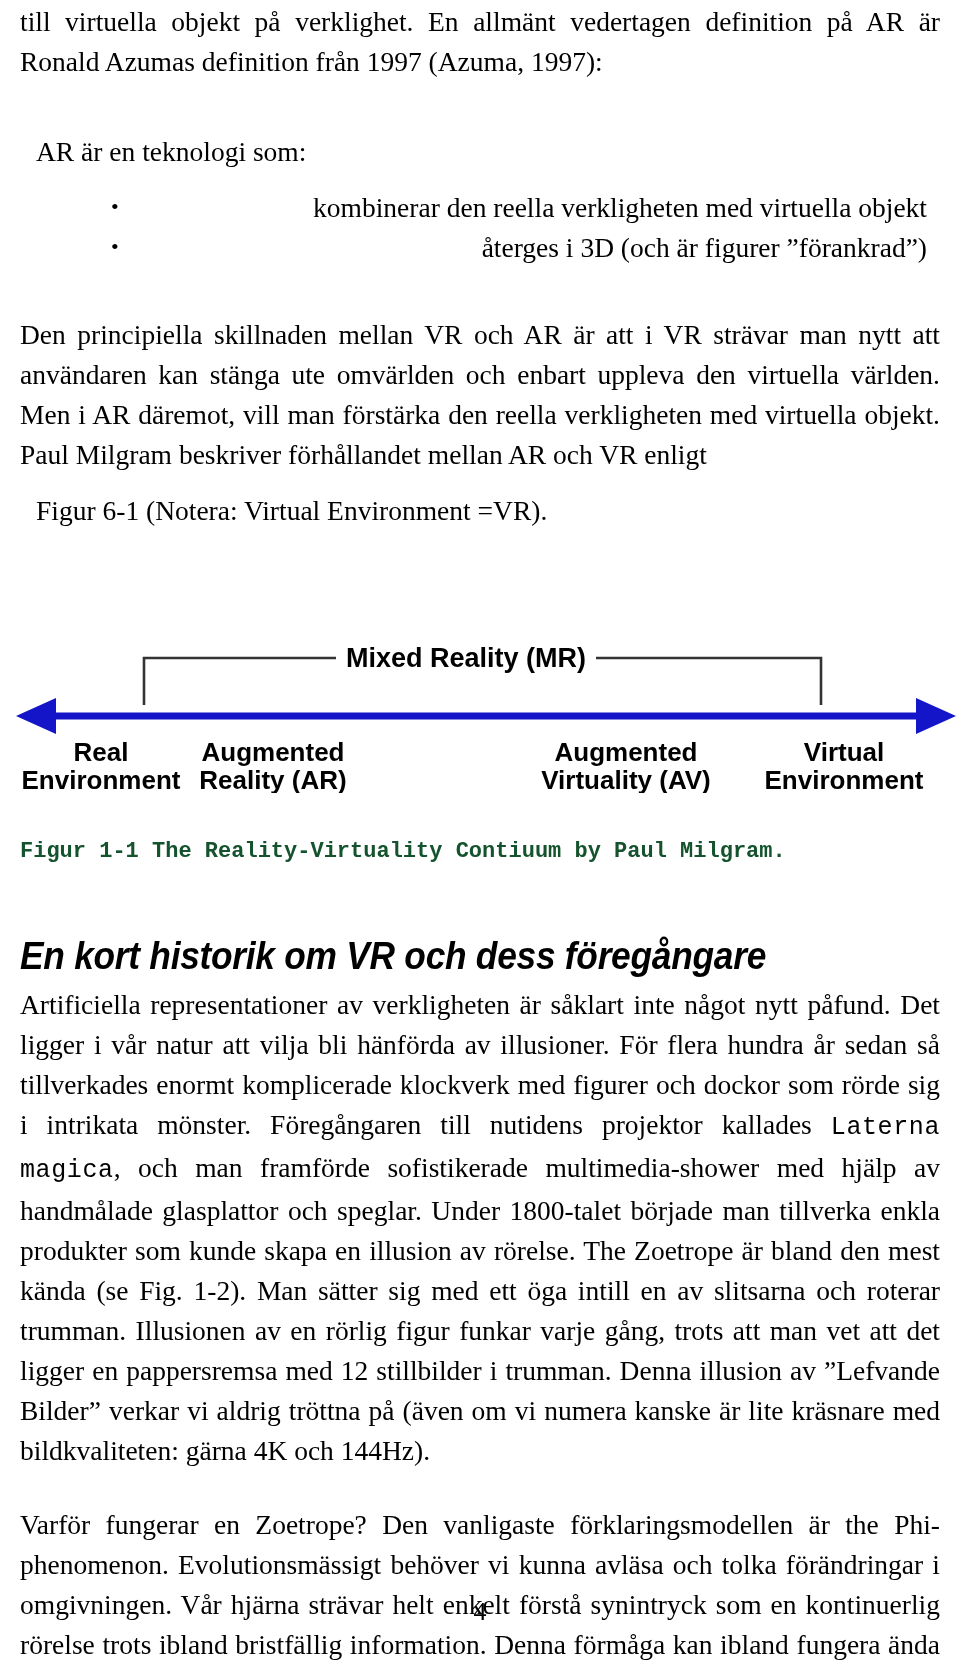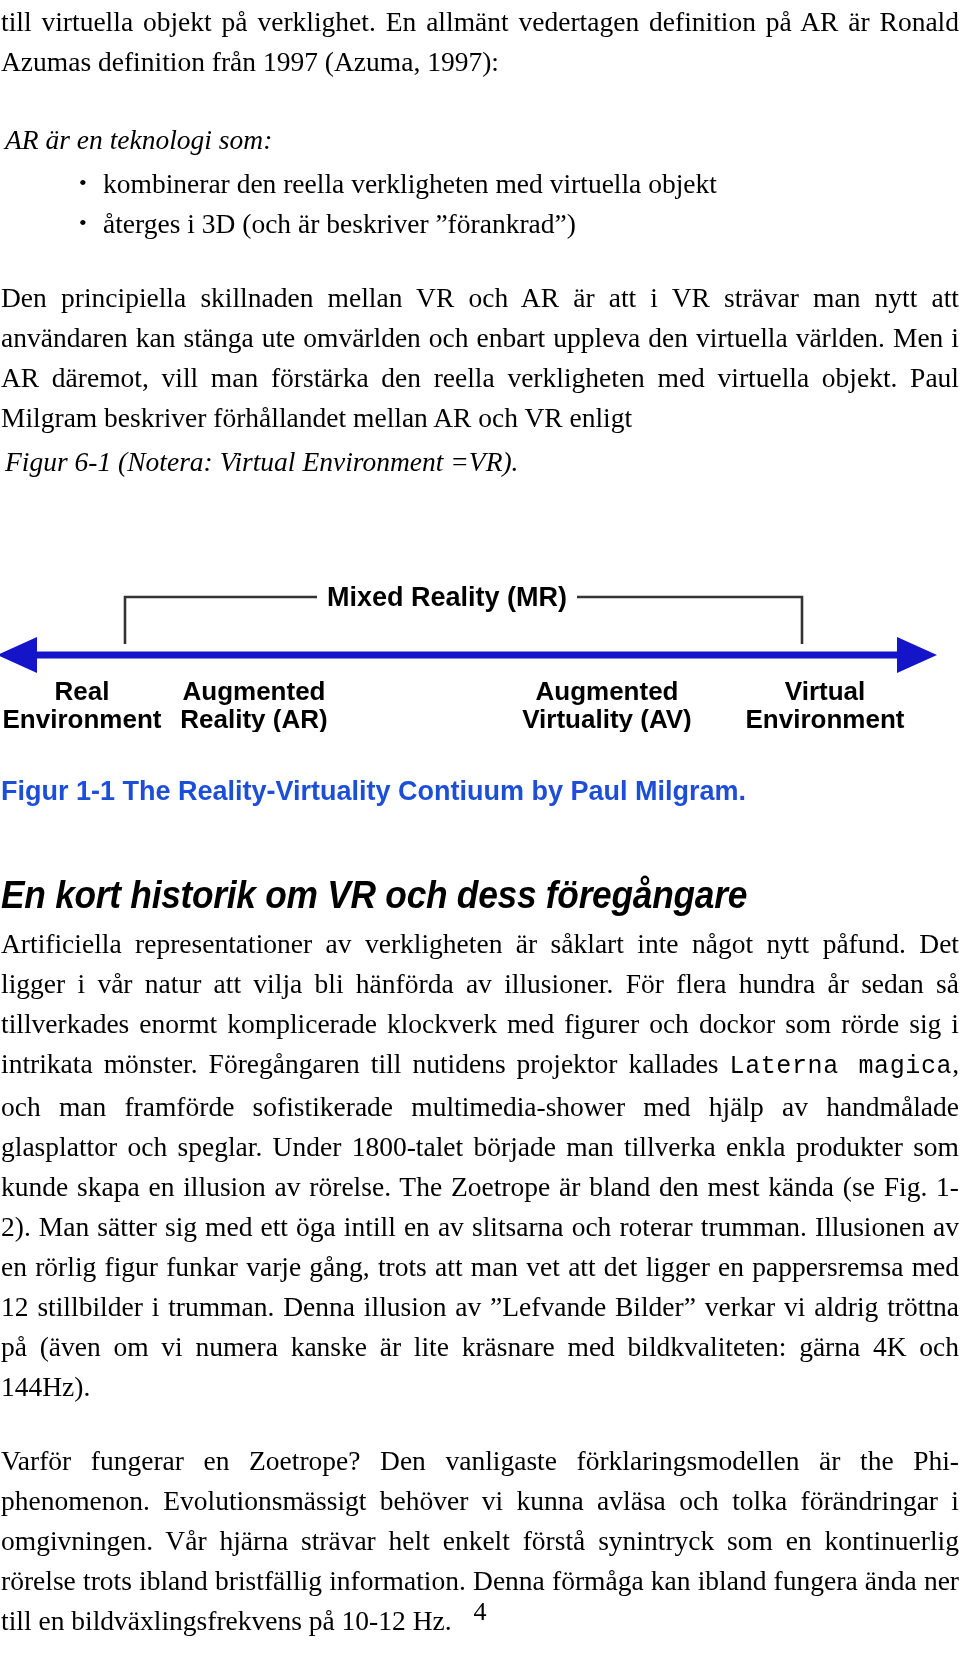--- a/index.html
+++ b/index.html
@@ -13,46 +13,46 @@
     position: relative;
     font-family: "Liberation Serif", "DejaVu Serif", serif;
     color: #000000;
     overflow: hidden;
   }
   .page {
     position: relative;
     width: 960px;
     height: 1661px;
     box-sizing: border-box;
-    padding: 0 1px;
+    padding: 0 20px;
   }
   p.body-text {
     margin: 0;
     font-size: 27.5px;
     line-height: 40px;
     text-align: justify;
     text-justify: inter-word;
     letter-spacing: 0px;
   }
   .flow-top {
     padding-top: 2px;
   }
   .spacer-md { height: 34px; }
   .spacer-lg { height: 46px; }
   .intro-line {
-    margin: 4px;
+    margin: 16px;
     font-size: 27.5px;
     line-height: 40px;
-    font-style: italic;
   }
 
   ul.def-list {
-    margin: 0;
+    margin: 13px;
     padding: 0 0 0 78px;
     list-style: none;
+    text-align: right;
   }
   ul.def-list li {
     font-size: 27.5px;
     line-height: 40px;
     position: relative;
     padding-left: 24px;
   }
   ul.def-list li::before {
     content: "\2022";
     position: absolute;
@@ -65,25 +65,25 @@
   .figure-wrap {
     position: relative;
     width: 960px;
     height: 200px;
     margin-left: -14px;
   }
   .rv-svg { display: block; }
 
   .figure-caption {
     margin: 0;
-    font-size: 27px;
+    font-size: 22px;
     line-height: 26px;
     font-weight: bold;
-    color: #1d4ed8;
-    font-family: Liberation Sans, sans-serif;
+    color: #14532d;
+    font-family: Liberation Mono, monospace;
   }
 
   h2.section-heading {
     margin: 0;
     font-family: "Liberation Sans Narrow", "Liberation Sans", "DejaVu Sans", sans-serif;
     font-weight: bold;
     font-style: italic;
     font-size: 38px;
     line-height: 46px;
     letter-spacing: -0.3px;
@@ -115,21 +115,21 @@
 <div class="page">
 
   <p class="body-text flow-top">till virtuella objekt på verklighet. En allmänt vedertagen definition på AR är Ronald Azumas definition från 1997 (Azuma, 1997):</p>
 
   <div class="spacer-md"></div>
 
   <p class="intro-line">AR är en teknologi som:</p>
 
   <ul class="def-list">
     <li>kombinerar den reella verkligheten med virtuella objekt</li>
-    <li>återges i 3D (och är beskriver ”förankrad”)</li>
+    <li>återges i 3D (och är figurer ”förankrad”)</li>
   </ul>
 
   <div class="spacer-md"></div>
 
   <p class="body-text">Den principiella skillnaden mellan VR och AR är att i VR strävar man nytt att användaren kan stänga ute omvärlden och enbart uppleva den virtuella världen. Men i AR däremot, vill man förstärka den reella verkligheten med virtuella objekt. Paul Milgram beskriver förhållandet mellan AR och VR enligt</p>
 
   <p class="intro-line">Figur 6-1 (Notera: Virtual Environment =VR).</p>
 
   <div class="spacer-lg"></div>
 

